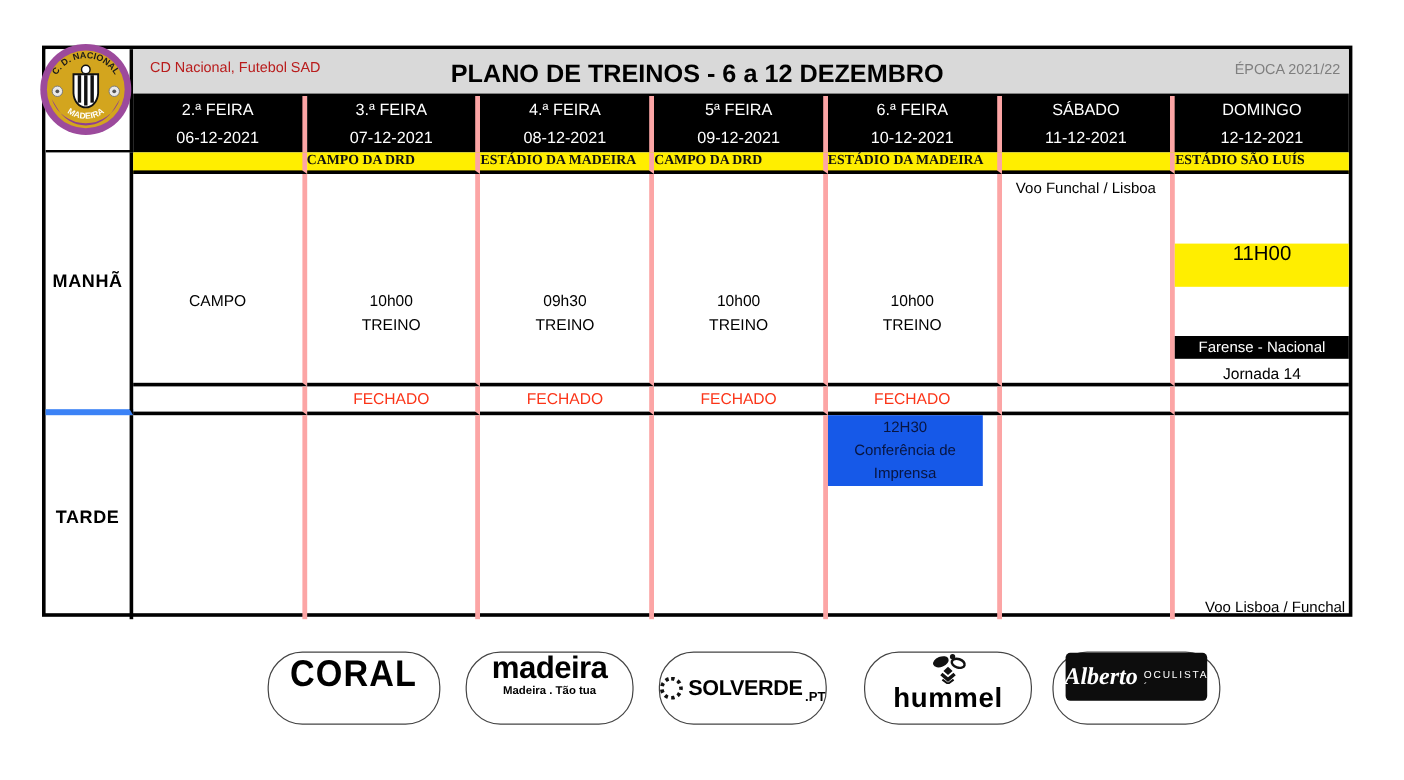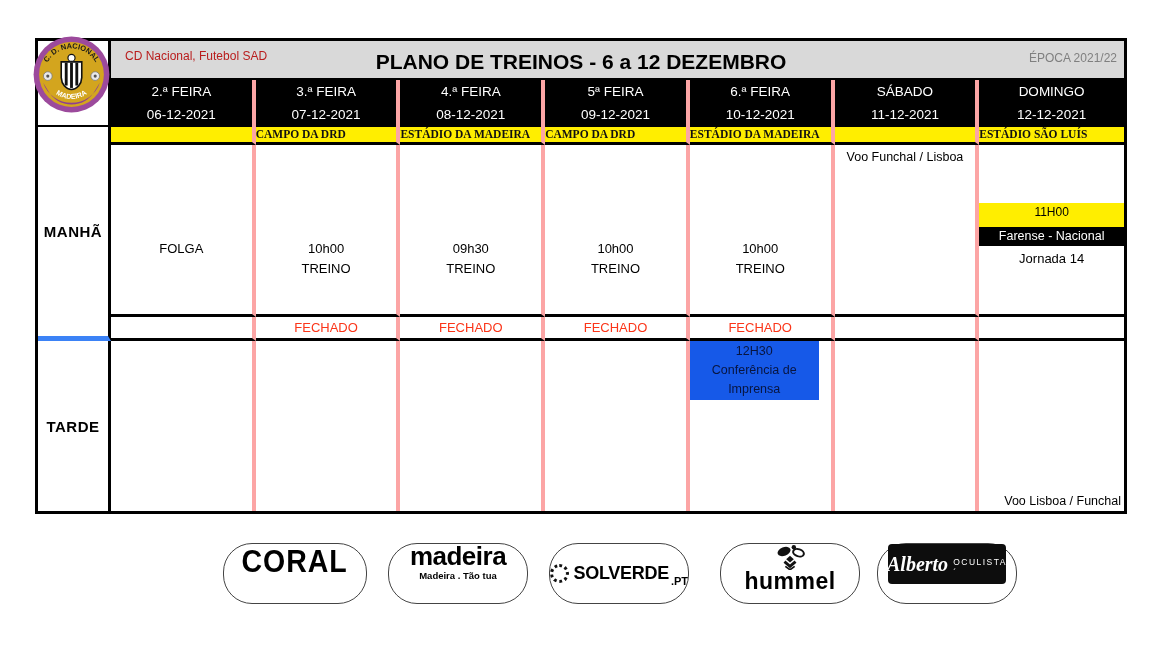--- a/index.html
+++ b/index.html
@@ -28,23 +28,23 @@
   .lbl-manha{border-bottom:5px solid #3b82f6;}
   .mn{border-bottom:3px solid #000;font-size:13px;text-align:center;}
   .mn .center-block{display:flex;flex-direction:column;align-items:center;justify-content:center;
                     height:100%;padding-top:58px;box-sizing:border-box;line-height:20px;}
   .mn .folga-block{padding-top:38px;}
   .mn .top-note{margin-top:5px;font-size:12.5px;}
   .fc{border-bottom:3px solid #000;display:flex;align-items:center;justify-content:center;
       font-size:13px;color:var(--fechado-red,#fb3519);}
   .tn{border-bottom:none;font-size:12.5px;}
   .match-stack{margin-top:58px;}
-  .match-time{background:var(--venue-yellow,#ffee00);height:24px;line-height:18px;
-              text-align:center;font-size:12px;}
-  .match-fixture{background:#000;color:#fff;height:19px;line-height:19px;text-align:center;font-size:12.5px;}
+  .match-time{background:var(--venue-yellow,#ffee00);height:36px;line-height:18px;
+              text-align:center;font-size:17px;}
+  .match-fixture{background:#000;color:#fff;height:19px;line-height:19px;text-align:center;font-size:12.5px;margin-top:41px;}
   .match-round{margin-top:5px;text-align:center;font-size:13px;}
   .press{position:absolute;left:0;right:12px;top:0;height:58px;background:var(--press-blue,#1659e8);
          color:var(--press-text,#081540);text-align:center;font-size:12.5px;line-height:19px;padding-top:1px;}
   .voo-back{position:absolute;right:3px;bottom:3px;font-size:12.5px;}
 
   
   .logo{position:absolute;left:32px;top:35px;width:79px;height:79px;z-index:5;}
 
   
   .pill{position:absolute;top:543px;height:61px;box-sizing:border-box;background:#fff;
@@ -116,21 +116,21 @@
     <div class="c vn" style="grid-area:3/2"></div>
     <div class="c vn" style="grid-area:3/3">CAMPO DA DRD</div>
     <div class="c vn" style="grid-area:3/4">ESTÁDIO DA MADEIRA</div>
     <div class="c vn" style="grid-area:3/5">CAMPO DA DRD</div>
     <div class="c vn" style="grid-area:3/6">ESTÁDIO DA MADEIRA</div>
     <div class="c vn" style="grid-area:3/7"></div>
     <div class="c vn col8" style="grid-area:3/8">ESTÁDIO SÃO LUÍS</div>
 
     <div class="c mn" style="grid-area:4/2">
       <div class="center-block folga-block">
-        <div>FOLGA</div>
+        <div>CAMPO</div>
       </div>
     </div>
     <div class="c mn" style="grid-area:4/3">
       <div class="center-block">
         <div>10h00</div>
         <div>TREINO</div>
       </div>
     </div>
     <div class="c mn" style="grid-area:4/4">
       <div class="center-block">

